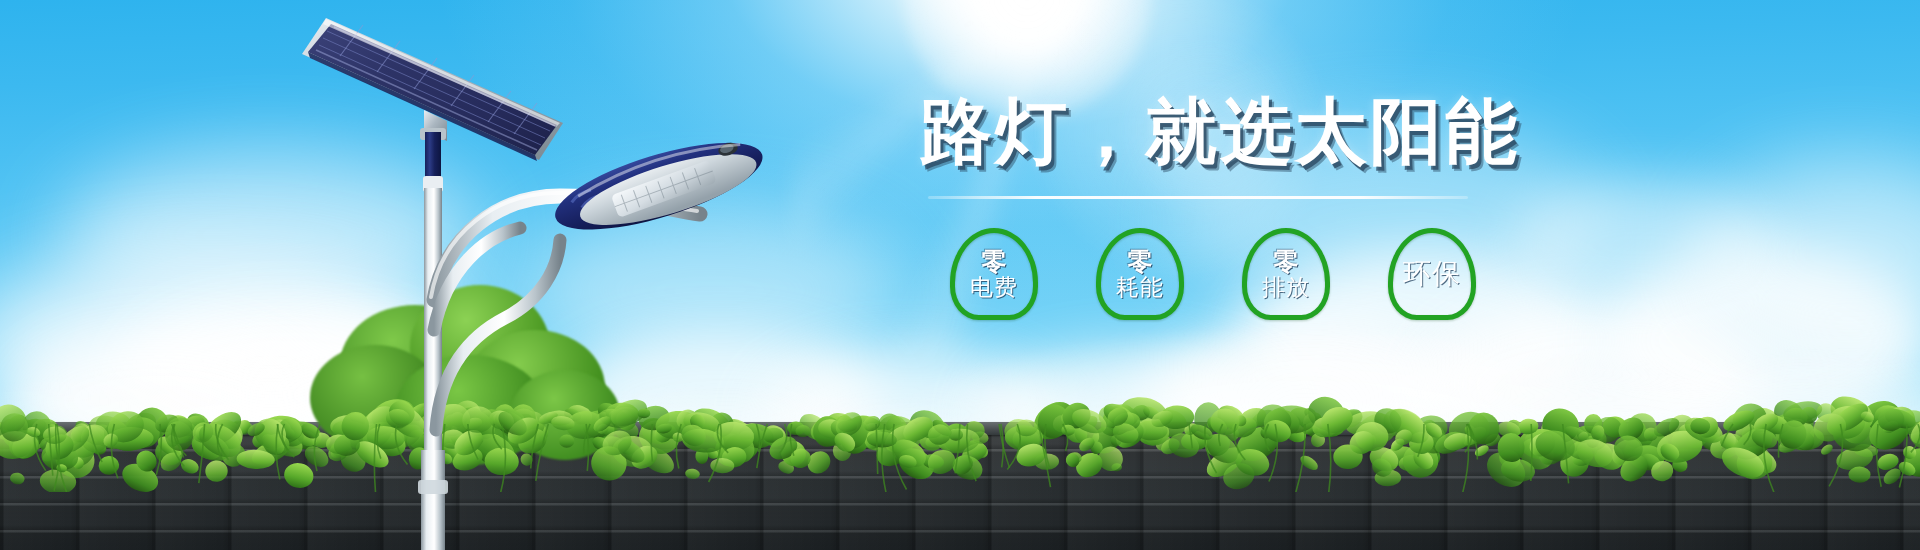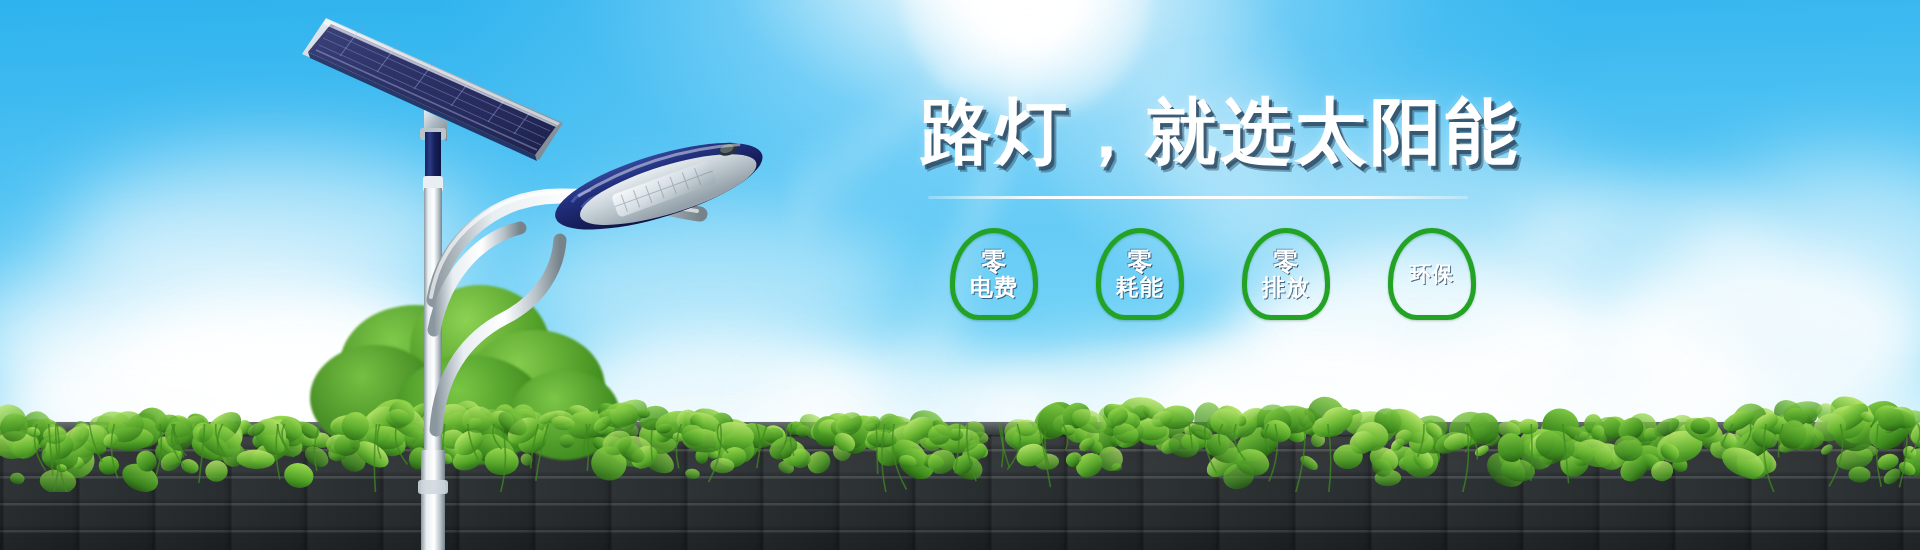--- a/index.html
+++ b/index.html
@@ -143,26 +143,26 @@
     filter:drop-shadow(0 1px 1px rgba(0,60,0,.25));
   }
   .badge .zero{
     position:relative;z-index:2;
     font-size:25px;line-height:1;font-weight:bold;color:#ffffff;
     text-shadow:1px 1px 0 rgba(30,60,90,.85),-1px -1px 0 rgba(30,60,90,.45);
     margin-bottom:1px;
   }
   .badge .bl{
     position:relative;z-index:2;
-    font-size:23px;line-height:1.05;font-weight:bold;color:#ffffff;
+    font-size:23px;line-height:1.05;font-weight:normal;color:#ffffff;
     text-align:center;
     text-shadow:1px 1px 0 rgba(30,60,90,.75);
     letter-spacing:1px;
   }
-  .badge.nozero .bl{font-size:21px;}
+  .badge.nozero .bl{font-size:28px;}
   .badge.nozero{justify-content:center;}
 
   .tagline{
     position:absolute;left:770px;top:355px;
     font-size:34px;line-height:1;font-weight:bold;
     letter-spacing:1px;
     color:#2fa62c;
     text-shadow:1px 1px 0 rgba(255,255,255,.85),2px 2px 2px rgba(0,90,0,.30);
     white-space:nowrap;
   }

